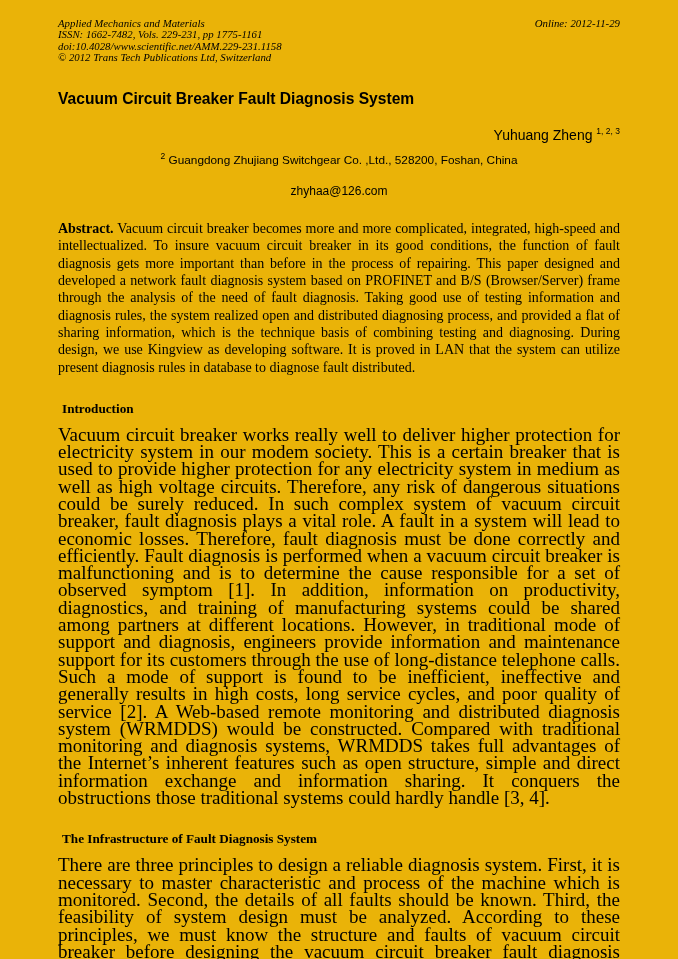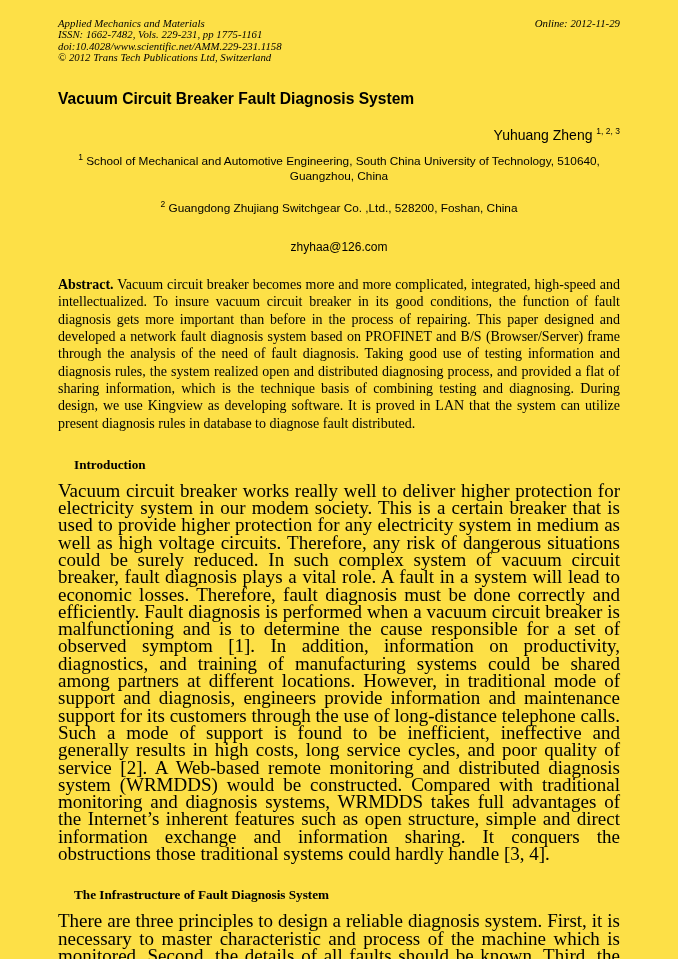--- a/index.html
+++ b/index.html
@@ -12,21 +12,21 @@
     height: 959px;
     overflow: hidden;
     color: #000000;
     font-family: "Liberation Serif", serif;
   }
   .page {
     box-sizing: border-box;
     width: 678px;
     height: 959px;
     padding: 18px 58px 0 58px;
-    background: #fde047;
+    background: #eab308;
   }
   
   .hdr {
     display: flex;
     justify-content: space-between;
     align-items: flex-start;
     font-family: "Liberation Serif", serif;
     font-style: italic;
     font-size: 10.8px;
     line-height: 11.4px;
@@ -49,29 +49,29 @@
     font-family: "Liberation Sans", sans-serif;
     font-size: 14px;
     line-height: 16px;
   }
   .author sup, .affil sup {
     font-size: 8.5px;
     vertical-align: super;
     line-height: 0;
   }
   .affil {
-    margin-top: 16px;
+    margin-top: 10px;
     text-align: center;
     font-family: "Liberation Sans", sans-serif;
     font-size: 11.8px;
     line-height: 15.5px;
   }
   .affil-first { margin-top: 11px; }
   .email {
-    margin-top: 24px;
+    margin-top: 16px;
     text-align: center;
     font-family: "Liberation Sans", sans-serif;
     font-size: 12px;
     line-height: 14px;
   }
 
   
   .keywords {
     margin-top: 22px;
     font-family: "Liberation Sans", sans-serif;
@@ -83,21 +83,21 @@
 
   
   .abstract {
     margin-top: 22px;
     font-size: 14px;
     line-height: 17.3px;
     text-align: justify;
   }
   .abstract .abs-label { font-weight: bold; }
   .section-heading {
-    margin: 25px 0 0 16px;
+    margin: 25px 0 0 4px;
     font-size: 13.2px;
     line-height: 16px;
     font-weight: bold;
     font-family: "Liberation Serif", serif;
   }
   .section-body {
     margin: 9px 0 0 0;
     font-size: 19px;
     line-height: 17.3px;
     text-align: justify;
@@ -118,23 +118,20 @@
     <div class="hdr-right">Online: 2012-11-29</div>
   </div>
 
   <div class="title">Vacuum Circuit Breaker Fault Diagnosis System</div>
 
   <div class="author">
     <span>Yuhuang Zheng</span>
     <sup>1, 2, 3</sup>
   </div>
 
-  <div class="affil affil-first">
-    <sup>1</sup><span> School of Mechanical and Automotive Engineering, South China University of Technology, 510640, Guangzhou, China</span>
-  </div>
   <div class="affil">
     <sup>2</sup><span> Guangdong Zhujiang Switchgear Co. ,Ltd., 528200, Foshan, China</span>
   </div>
 
   <div class="email">zhyhaa@126.com</div>
 
 
   <p class="abstract">
     <span class="abs-label">Abstract.</span><span> Vacuum circuit breaker becomes more and more complicated, integrated, high-speed and intellectualized. To insure vacuum circuit breaker in its good conditions, the function of fault diagnosis gets more important than before in the process of repairing. This paper designed and developed a network fault diagnosis system based on PROFINET and B/S (Browser/Server) frame through the analysis of the need of fault diagnosis. Taking good use of testing information and diagnosis rules, the system realized open and distributed diagnosing process, and provided a flat of sharing information, which is the technique basis of combining testing and diagnosing. During design, we use Kingview as developing software. It is proved in LAN that the system can utilize present diagnosis rules in database to diagnose fault distributed.</span>
   </p>

